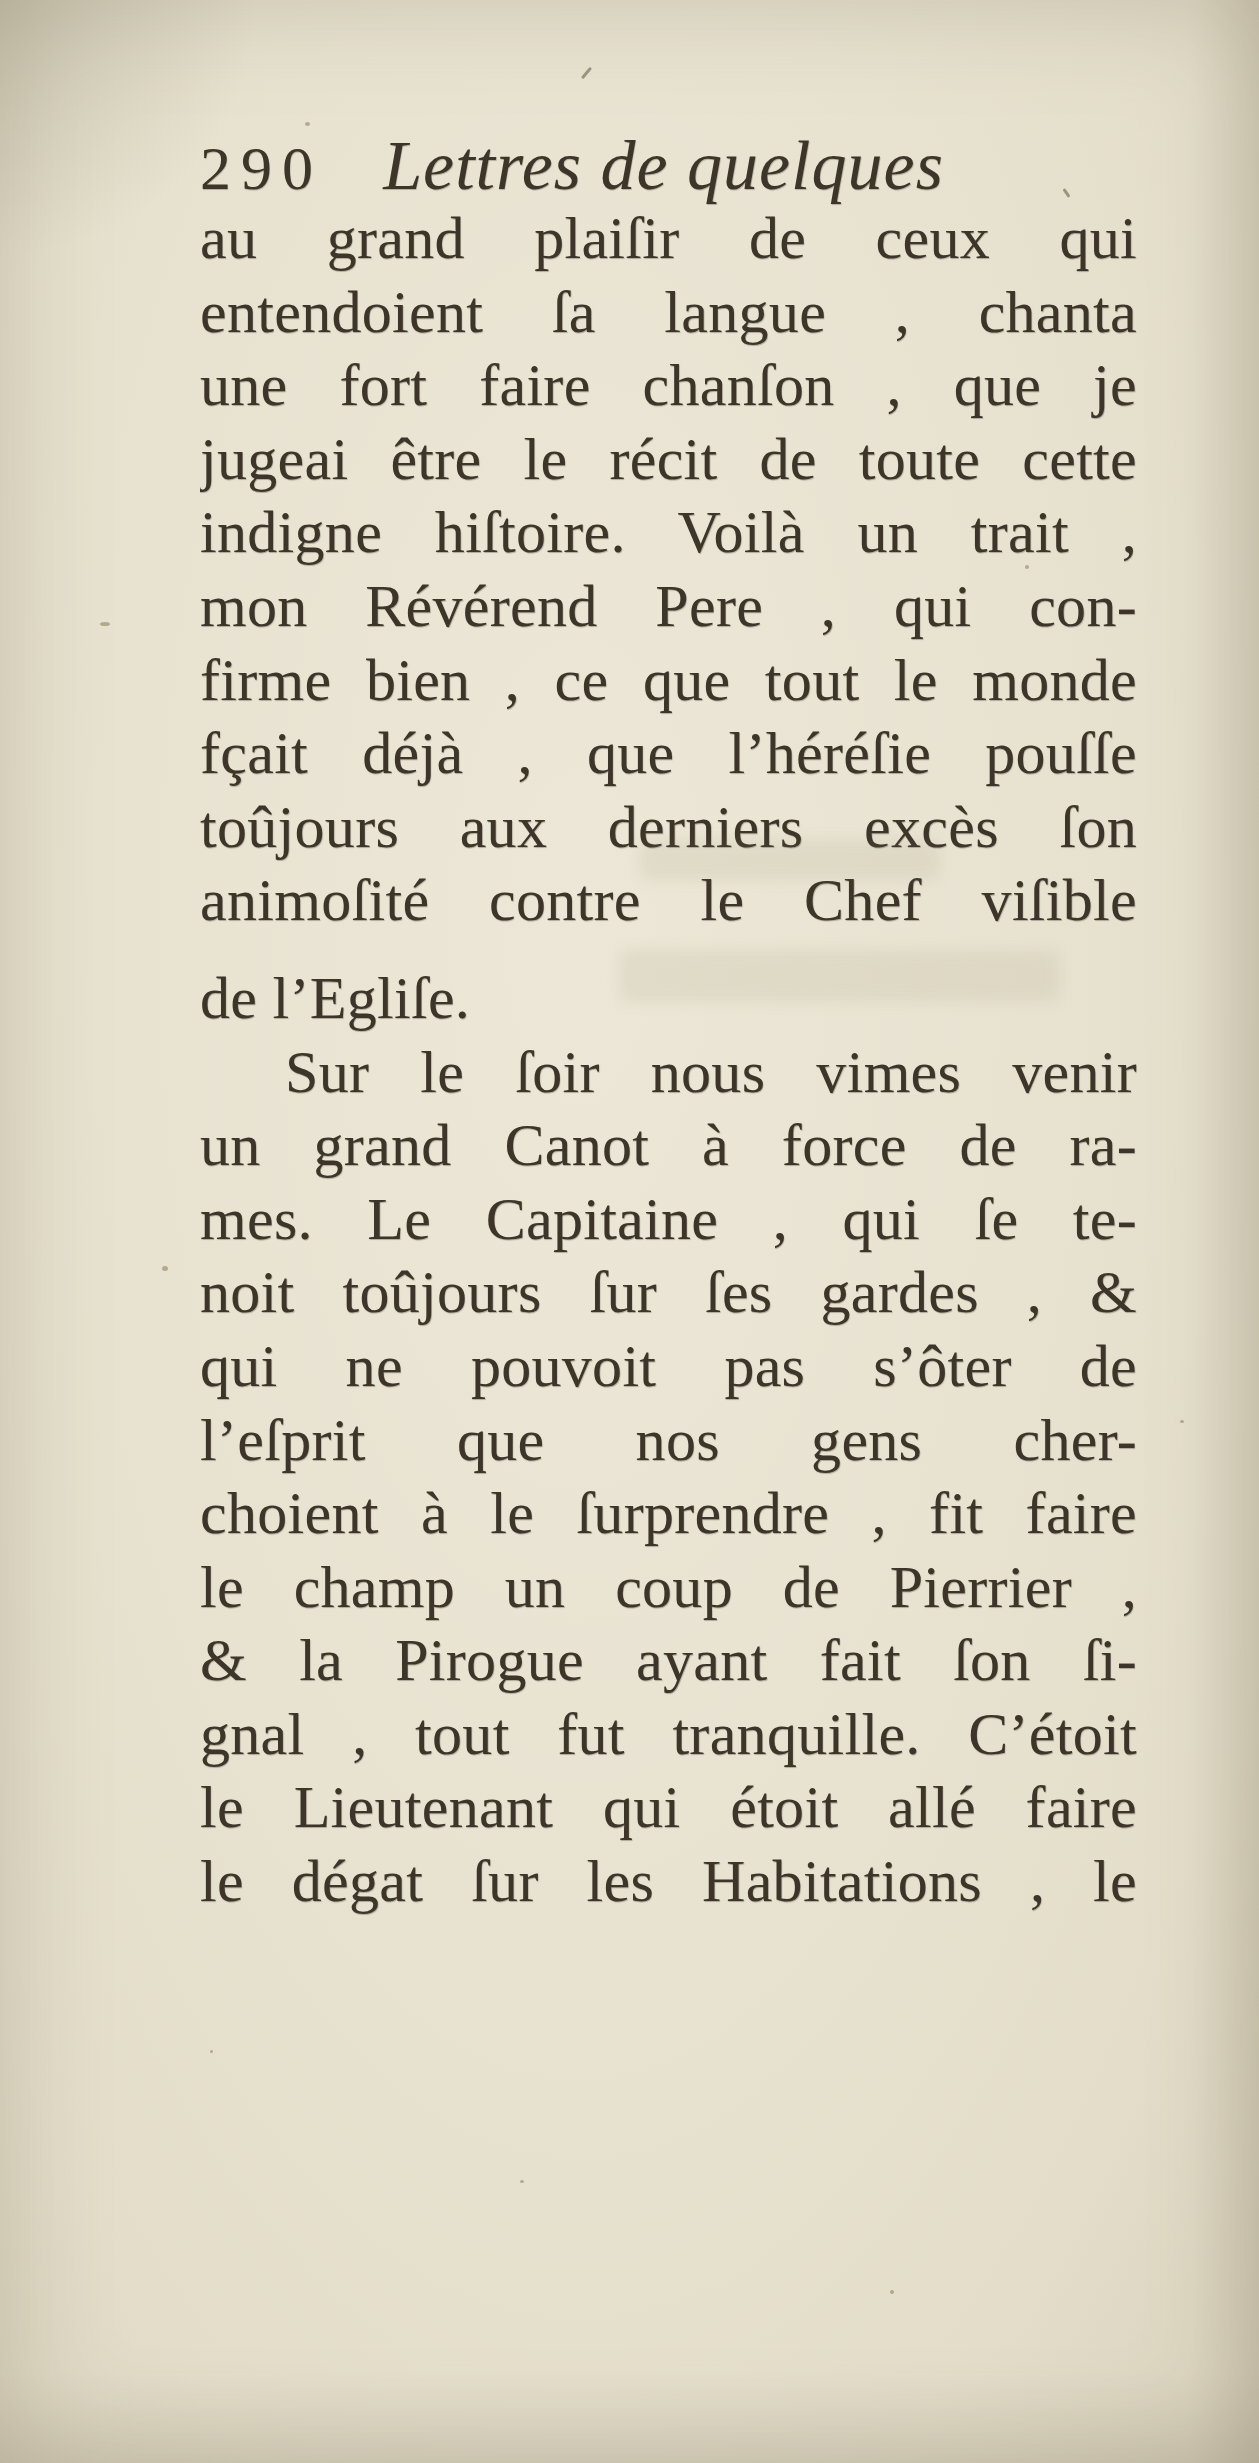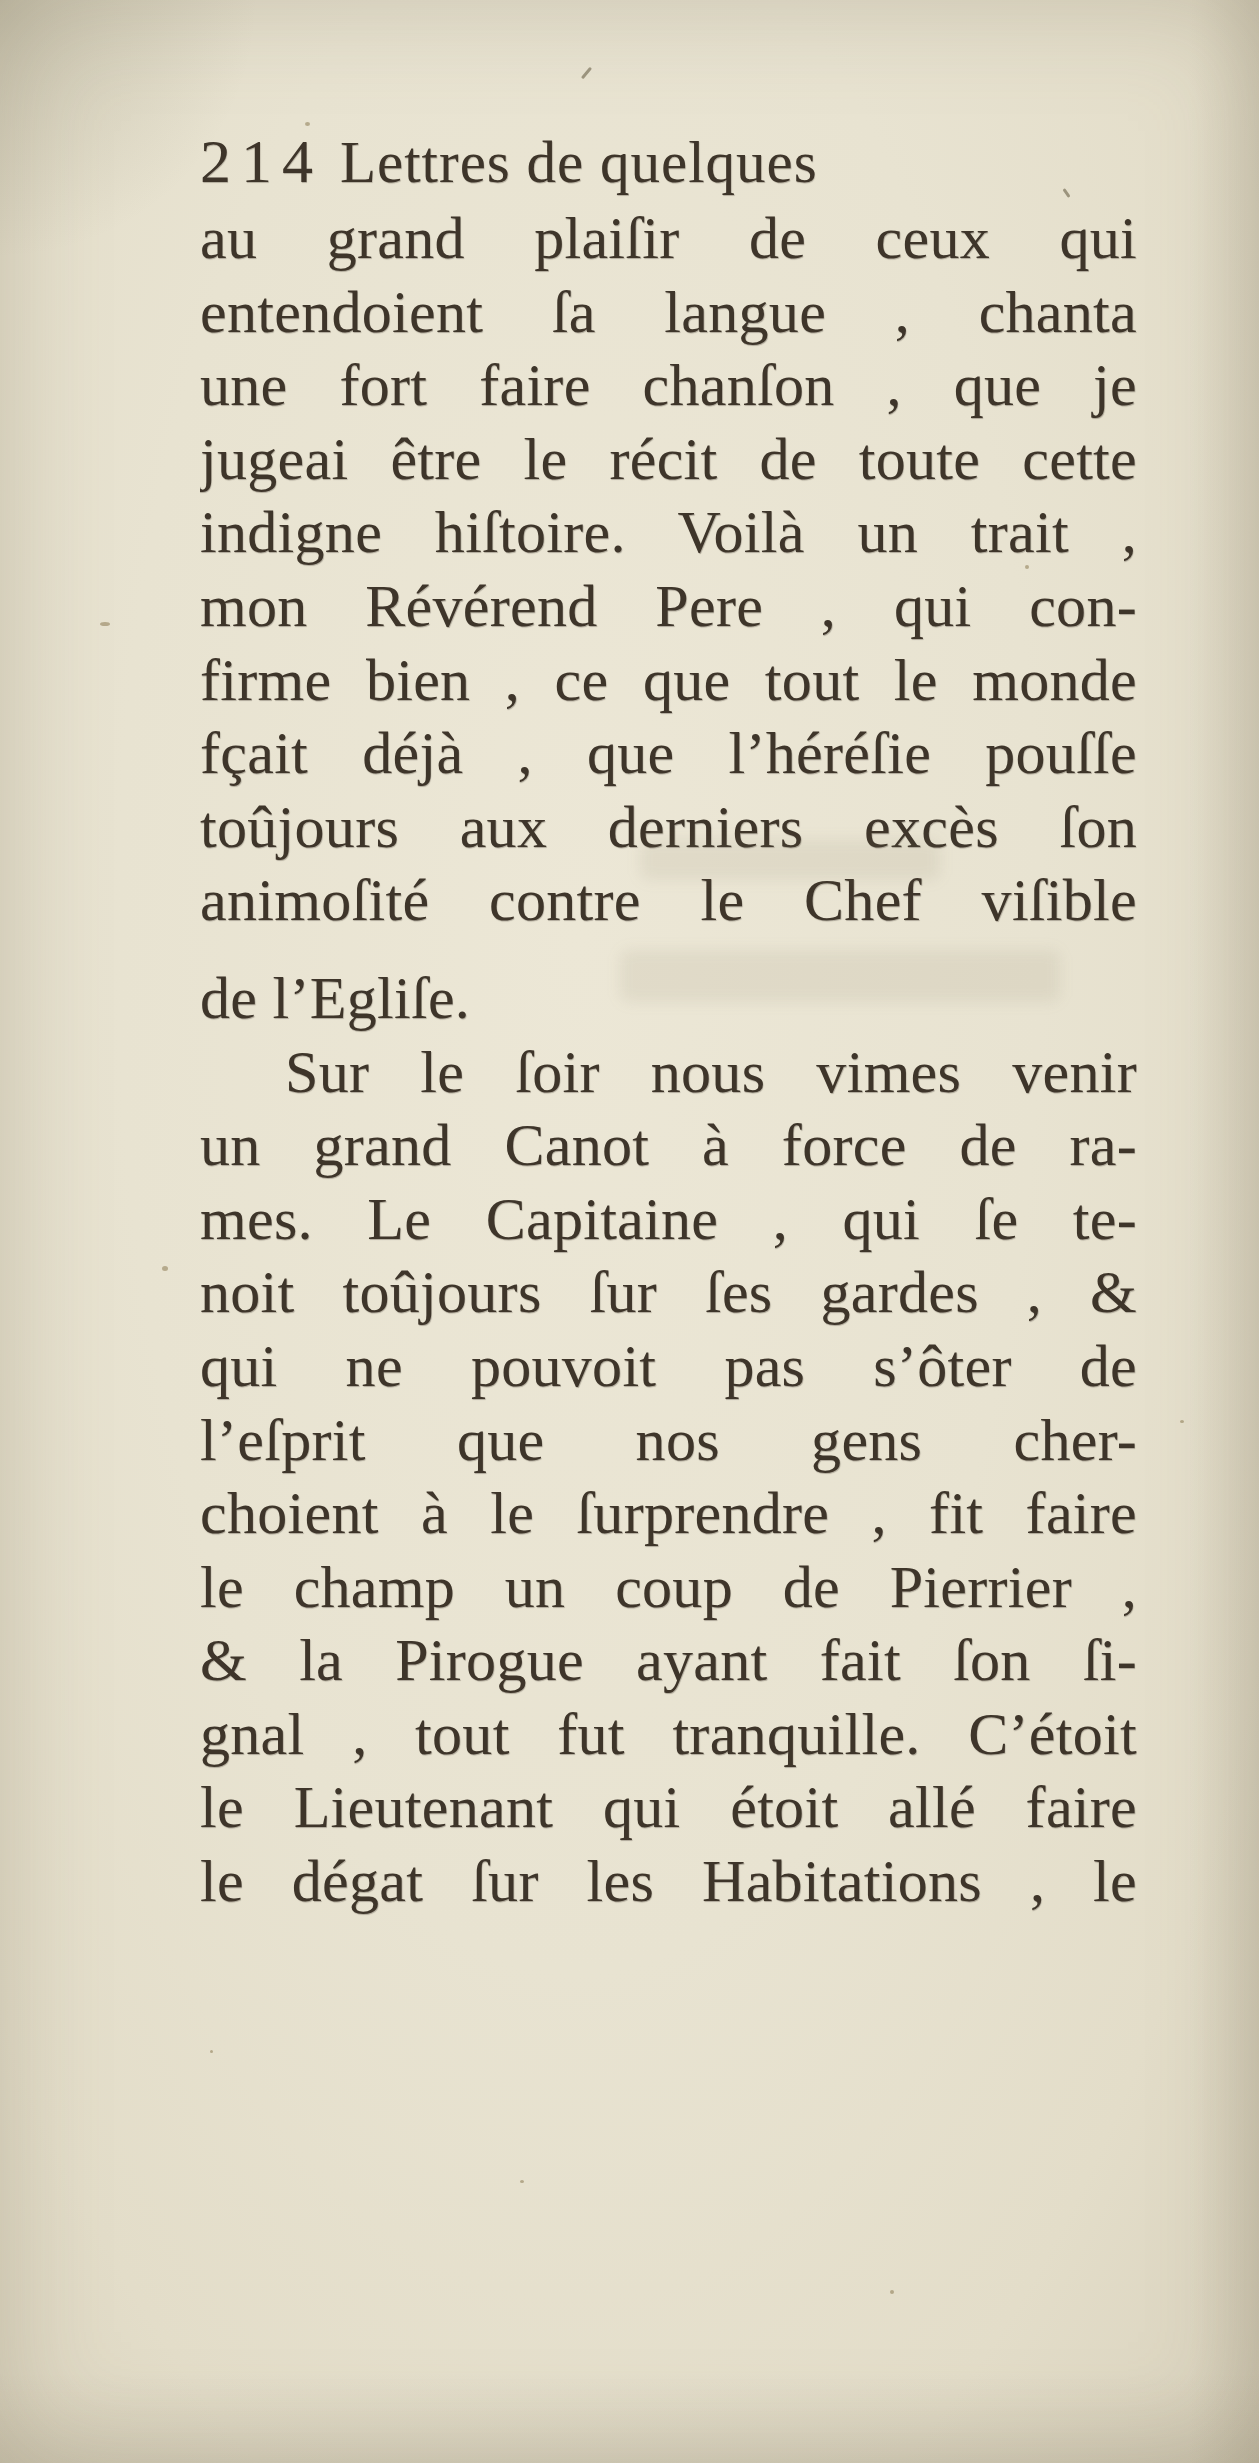--- a/index.html
+++ b/index.html
@@ -50,22 +50,24 @@
     align-items: baseline;
     text-shadow: 0.6px 0.8px 0.7px rgba(62,53,42,0.30);
   }
   .header .pagenum {
     width: 140px;
     font-size: 62px;
     letter-spacing: 10px;
   }
   .header .title {
     flex: 1;
+    text-align: center;
     margin-right: 150px;
-    font-size: 59px;
+    font-style: italic;
+    font-size: 70px;
     letter-spacing: 1px;
   }
 
   .textblock {
     position: absolute;
     left: 200px;
     top: 202px;
     width: 937px;
   }
   .line {
@@ -105,21 +107,21 @@
 </head>
 <body>
 
 <div class="page">
 
   <div class="corner-shade"></div>
   <div class="edge-shade-right"></div>
   <div class="edge-shade-bottom"></div>
 
   <div class="header">
-    <div class="pagenum">214</div>
+    <div class="pagenum">290</div>
     <div class="title">Lettres de quelques</div>
   </div>
 
   <div class="textblock" id="textblock">
       <div class="line"><span>au grand plaiſir de ceux qui</span></div>
       <div class="line"><span>entendoient ſa langue , chanta</span></div>
       <div class="line"><span>une fort faire chanſon , que je</span></div>
       <div class="line"><span>jugeai être le récit de toute cette</span></div>
       <div class="line"><span>indigne hiſtoire. Voilà un trait ,</span></div>
       <div class="line"><span>mon Révérend Pere , qui con-</span></div>

